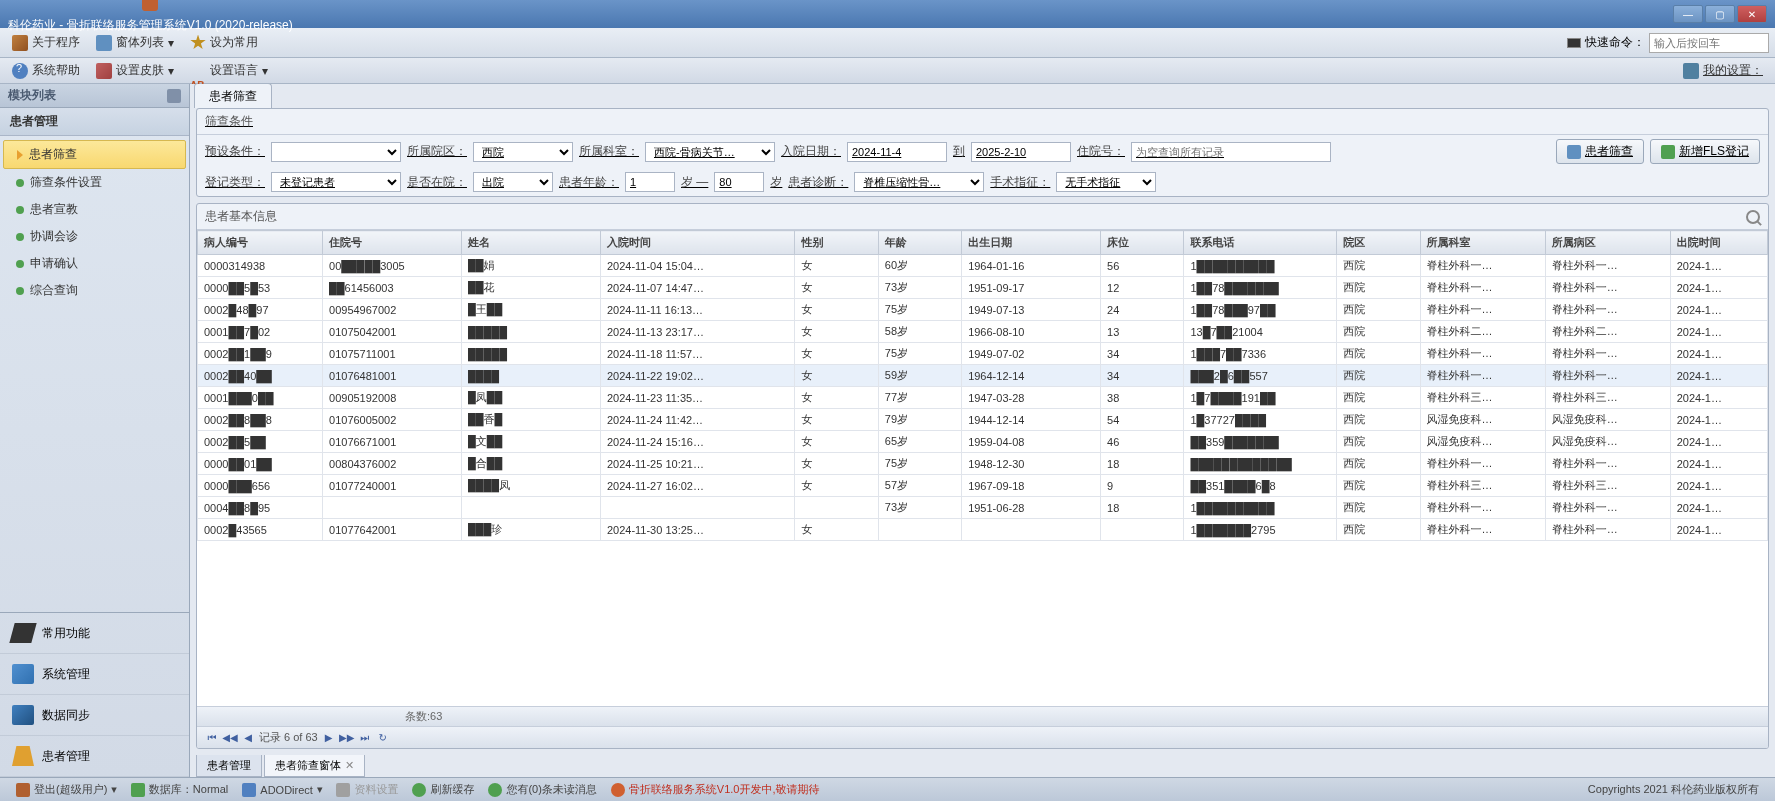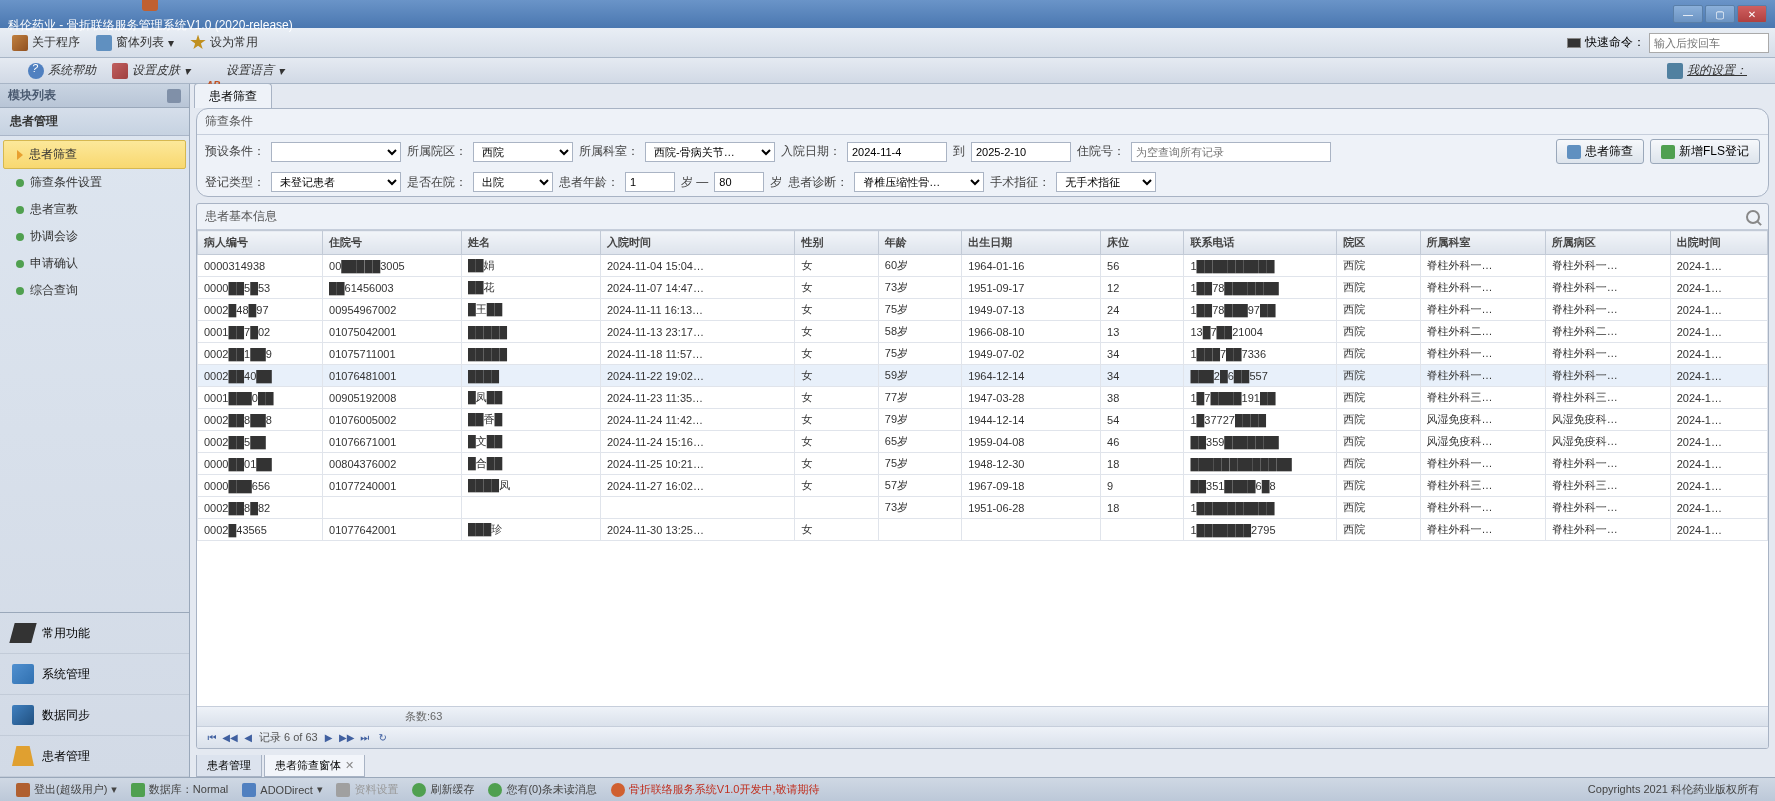--- a/index.html
+++ b/index.html
@@ -40,24 +40,23 @@
   .i-help{background:#5080c0;border-radius:8px;position:relative;}
   .i-help::after{content:"?";color:#fff;font-size:11px;position:absolute;left:4px;top:-1px;}
   .i-skin{background:linear-gradient(135deg,#c06060,#a04040);border-radius:2px;}
   .i-lang{font-size:10px;color:#c05020;font-weight:bold;margin-top:35px;}
   .i-mon{width:14px;height:10px;background:#333;border:1px solid #888;}
   .i-set{background:#5080a0;border-radius:2px;}
   .quick-input{height:20px;width:120px;border:1px solid #aaa;padding:0 4px;font-size:11px;color:#888;}
   .menubar2 {
     height:26px;
     background:linear-gradient(180deg,#e5eaf2,#d1d9e5);
-    display:flex; align-items:center; padding:0 22px;
+    display:flex; align-items:center; padding:0 6px;
     border-bottom:1px solid #a8b5c6;
     justify-content:space-between;
-    font-style:italic;
   }
   .main-wrap { display:flex; height:calc(100% - 28px - 30px - 26px - 24px); }
   .sidebar {
     width:190px;
     background:linear-gradient(180deg,#dee6f0,#d2dae6);
     border-right:1px solid #9aa8ba;
     display:flex; flex-direction:column;
   }
   .sb-title { height:24px; background:linear-gradient(180deg,#c9d4e2,#b8c5d6); border-bottom:1px solid #9aa8ba; display:flex;align-items:center;padding:0 8px;color:#4a5a70;font-weight:bold; justify-content:space-between;}
   .sb-pin{width:14px;height:14px;background:#8090a8;border-radius:2px;}
@@ -71,21 +70,21 @@
   .sb-bottom{border-top:1px solid #9aa8ba;}
   .sb-bitem{display:flex;align-items:center;gap:8px;padding:10px 12px;cursor:pointer;border-bottom:1px solid #c2cbd8;}
   .bi-icon{width:22px;height:20px;display:inline-block;}
   .bi1{background:#333;transform:skewX(-15deg);}
   .bi2{background:linear-gradient(135deg,#5090d0,#3070b0);border-radius:2px;}
   .bi3{background:linear-gradient(135deg,#4080c0,#205080);border-radius:2px;}
   .bi4{background:#e0a030;clip-path:polygon(20% 0,80% 0,100% 100%,0 100%);}
   .content{flex:1;display:flex;flex-direction:column;background:#e4e9f1;overflow:hidden;}
   .tab-strip{height:24px;display:flex;align-items:flex-end;padding:0 4px;}
   .page-tab{padding:4px 14px 3px;background:#eef2f8;border:1px solid #a8b3c4;border-bottom:none;border-radius:4px 4px 0 0;font-size:12px;cursor:pointer;}
-  .filter-panel{margin:0 6px;border:1px solid #a8b3c4;background:#eef2f8;border-radius:12px;}
+  .filter-panel{margin:0 6px;border:1px solid #a8b3c4;background:#eef2f8;border-radius:3px;text-decoration:underline;}
   .fp-title{padding:4px 8px;color:#555;border-bottom:1px solid #c6cedb;}
   .fp-row{display:flex;align-items:center;gap:6px;padding:4px 8px;flex-wrap:nowrap;}
   .fld-label{color:#444;white-space:nowrap;}
   .fld-input,.fld-select{height:20px;border:1px solid #aab4c4;background:#fff;font-size:11px;padding:0 4px;}
   .w-80{width:80px;} .w-100{width:100px;} .w-130{width:130px;} .w-50{width:50px;} .w-200{width:200px;}
   .btn{display:flex;align-items:center;gap:4px;padding:3px 10px;background:linear-gradient(180deg,#f6f8fb,#dde4ec);border:1px solid #9aa8ba;border-radius:3px;cursor:pointer;}
   .btn-ico{width:14px;height:14px;display:inline-block;}
   .ico-search{background:#6090c0;border-radius:2px;}
   .ico-add{background:#50a050;border-radius:2px;}
   .grid-panel{margin:6px;border:1px solid #a8b3c4;background:#eef2f8;border-radius:3px;flex:1;display:flex;flex-direction:column;overflow:hidden;}
@@ -465,21 +464,21 @@
                 <td>57岁</td>
                 <td>1967-09-18</td>
                 <td>9</td>
                 <td>██351████6█8</td>
                 <td>西院</td>
                 <td>脊柱外科三…</td>
                 <td>脊柱外科三…</td>
                 <td>2024-1…</td>
               </tr>
               <tr>
-                <td>0002██8█82</td>
+                <td>0004██8█95</td>
                 <td></td>
                 <td></td>
                 <td></td>
                 <td></td>
                 <td>73岁</td>
                 <td>1951-06-28</td>
                 <td>18</td>
                 <td>1██████████</td>
                 <td>西院</td>
                 <td>脊柱外科一…</td>

